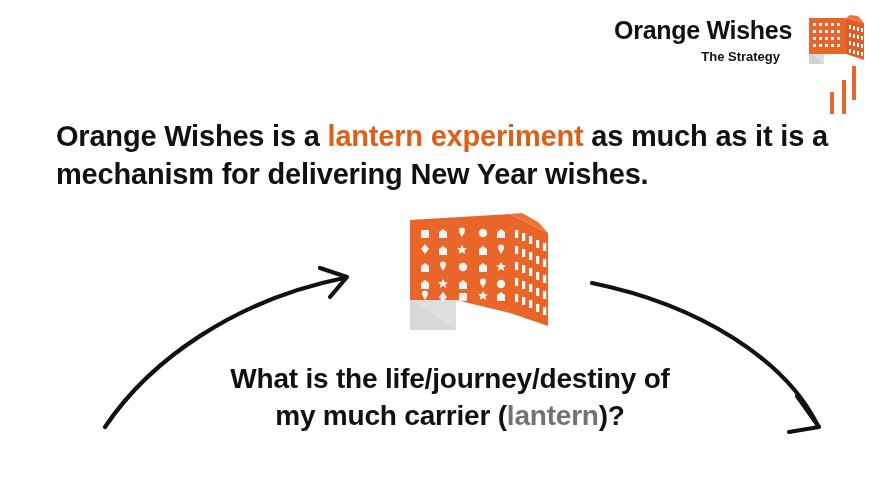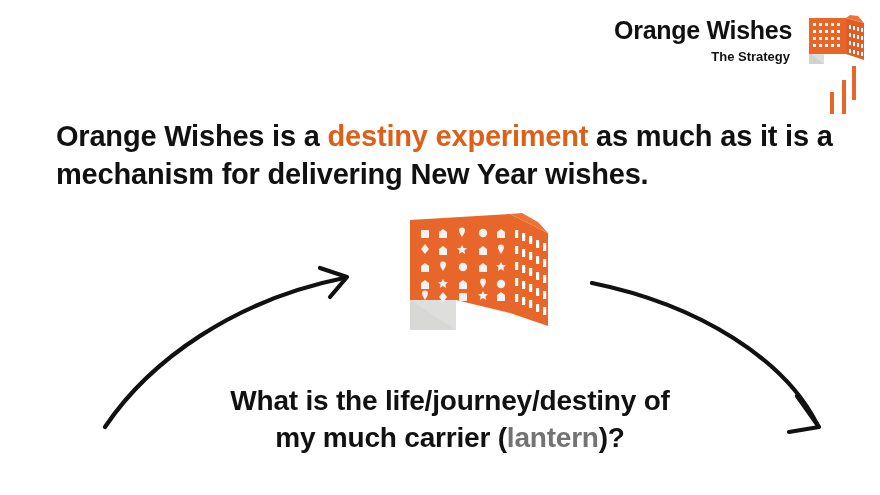--- a/index.html
+++ b/index.html
@@ -32,21 +32,21 @@
     font-weight: bold;
     color: #111111;
     letter-spacing: -0.3px;
     white-space: nowrap;
   }
   .brand-sub {
     font-size: 13px;
     font-weight: bold;
     color: #111111;
     margin-top: 7px;
-    margin-right: 2px;
+    margin-right: 12px;
     white-space: nowrap;
   }
 
   .brand-mark {
     position: absolute;
     top: 8px;
     right: 6px;
     width: 72px;
     height: 110px;
   }
@@ -81,21 +81,21 @@
     top: 0;
     width: 880px;
     height: 495px;
     pointer-events: none;
   }
 
   
   .question {
     position: absolute;
     left: 140px;
-    top: 382px;
+    top: 360px;
     width: 620px;
     text-align: center;
     font-size: 28px;
     font-weight: bold;
     color: #111111;
     line-height: 1.33;
     letter-spacing: -0.2px;
   }
   .q-accent { color: #737373; }
 </style>
@@ -163,21 +163,21 @@
     </g>
 
     <g fill="#E8662A">
       <rect x="40" y="72" width="4" height="34"></rect>
       <rect x="50" y="58" width="4" height="34"></rect>
       <rect x="28" y="84" width="4" height="22"></rect>
     </g>
   </svg>
 
   <div class="headline">
-    <span>Orange Wishes is a </span><span class="hl-accent">destiny experiment</span><span> as much as it is a mechanism for delivering New Year wishes.</span>
+    <span>Orange Wishes is a </span><span class="hl-accent">lantern experiment</span><span> as much as it is a mechanism for delivering New Year wishes.</span>
   </div>
 
   <svg class="lantern-big" viewBox="0 0 165 135">
 
     <polygon points="12,92 58,92 58,122 12,122" fill="#DEDEDC"></polygon>
     <polygon points="12,92 58,122 12,122" fill="#D8D8D6"></polygon>
 
     <polygon points="12,12 112,6 112,92 12,92" fill="#E8662A"></polygon>
 
     <polygon points="58,92 112,92 112,105 58,92" fill="#E8662A"></polygon>

